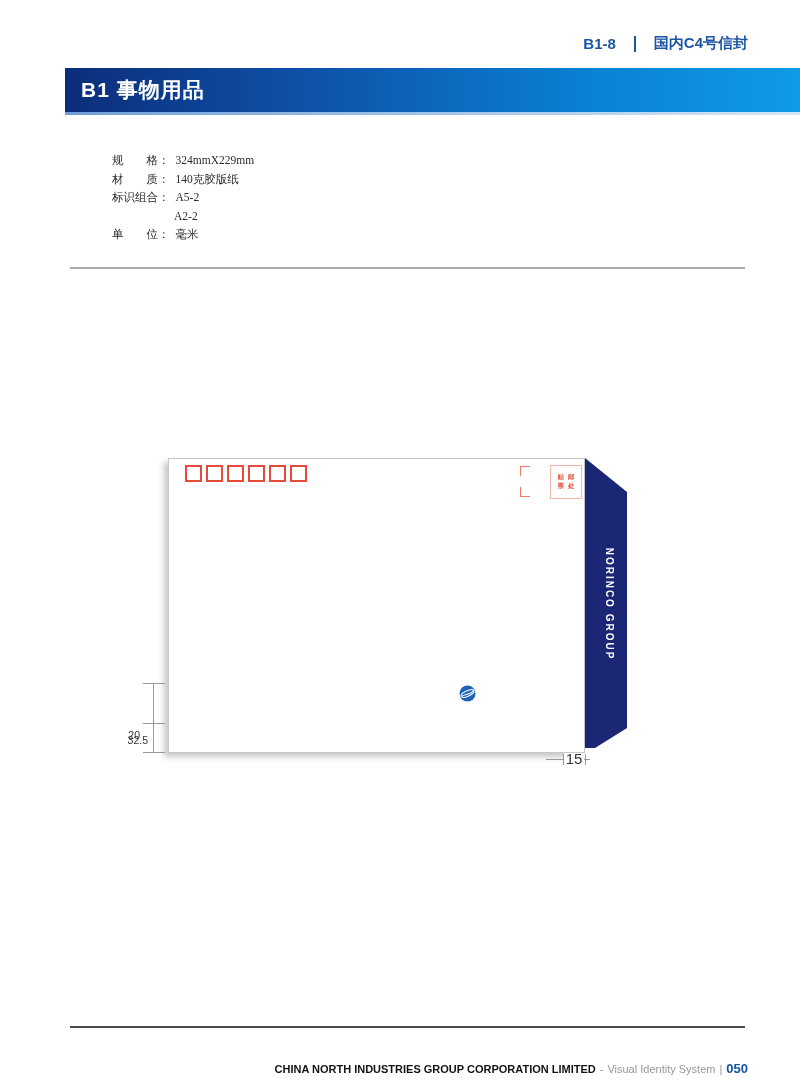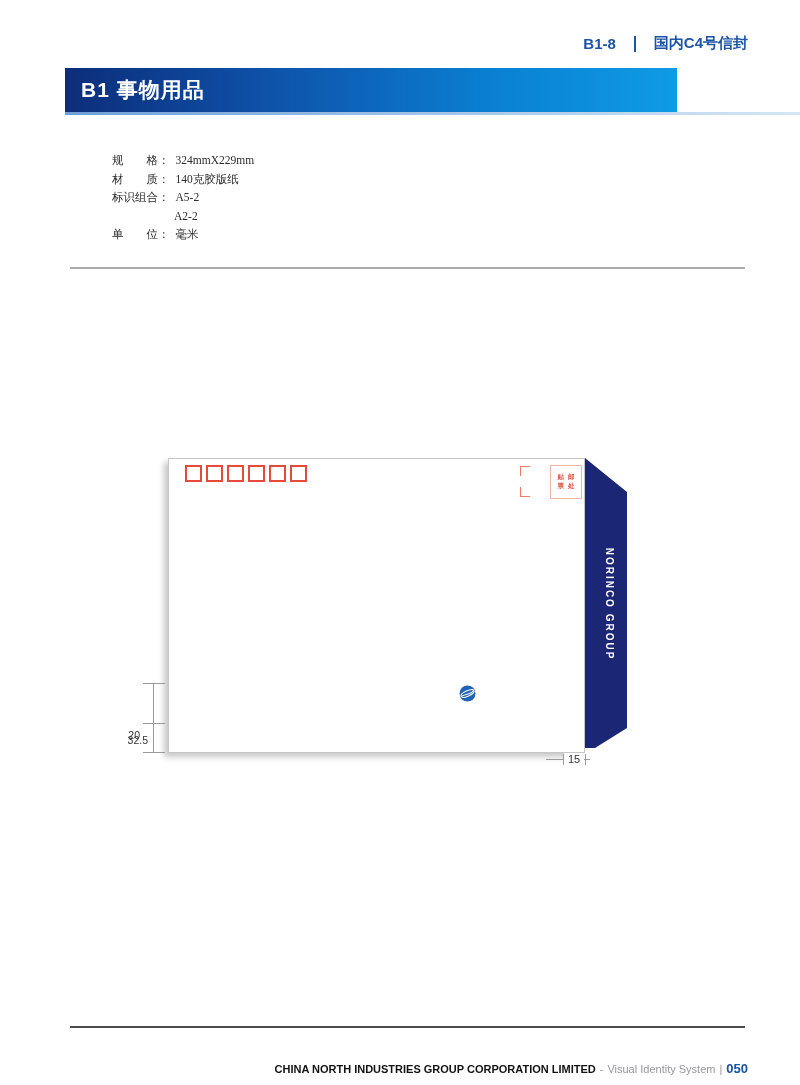--- a/index.html
+++ b/index.html
@@ -5,21 +5,21 @@
   html,body{margin:0;padding:0;background:#ffffff;}
   body{font-family:"Liberation Sans","DejaVu Sans",sans-serif;}
   .page{position:relative;width:800px;height:1085px;background:#fff;overflow:hidden;}
 
   
   .header-meta{position:absolute;top:34px;right:52px;display:flex;align-items:center;gap:18px;
     color:#1b55a6;font-size:15px;font-weight:bold;}
   .header-sep{width:2px;height:16px;background:#1b55a6;}
 
   
-  .title-bar{position:absolute;left:65px;top:68px;width:612px;height:44px;
+  .title-bar{position:absolute;left:65px;top:68px;width:735px;height:44px;
     background:linear-gradient(90deg,#0c2d7a 0%,#0e54ab 35%,#0a80d2 70%,#0f9be6 100%);}
   .title-bar-strip{position:absolute;left:65px;top:112px;width:735px;height:3px;
     background:linear-gradient(90deg,#6f9fd8 0%,#d5e7f6 100%);}
   .title-text{line-height:44px;padding-left:16px;color:#fff;font-size:21px;font-weight:bold;letter-spacing:1px;}
 
   
   .specs{position:absolute;left:78px;top:151px;font-size:11.5px;color:#2b2b2b;}
   .spec-row{height:18.5px;line-height:18.5px;white-space:nowrap;}
   .spec-label{display:inline-block;min-width:56px;margin-left:34px;}
   .spec-value{margin-left:6px;font-family:Liberation Serif, serif;}
@@ -49,21 +49,21 @@
   .sender-rule{width:97px;height:1px;background:#1450a0;margin:1px 0 2px 0;}
   .addr-line{font-size:4.5px;color:#3a3a3a;line-height:5.3px;white-space:nowrap;}
 
   
   .flap{position:absolute;left:585px;top:458px;}
 
   
   .dim{position:absolute;background:#9a9a9a;}
   .dim-label{position:absolute;color:#333;font-size:10.5px;}
   .dim-label-left{width:40px;text-align:right;}
-  .dim-label-15{width:20px;text-align:center;background:#fff;font-size:11px;line-height:12px;}
+  .dim-label-15{width:20px;text-align:center;background:#fff;font-size:15px;line-height:12px;}
 
   
   .footer-rule{position:absolute;left:70px;top:1026px;width:675px;height:2px;background:#4c4c4c;}
   .footer{position:absolute;top:1033px;right:52px;display:flex;align-items:baseline;gap:4px;
     font-size:11px;white-space:nowrap;}
   .footer-company{font-weight:bold;color:#121212;}
   .footer-muted{color:#97979b;}
   .footer-page{color:#1553a5;font-weight:bold;font-size:13px;margin-top:28px;}
 </style>
 </head>

